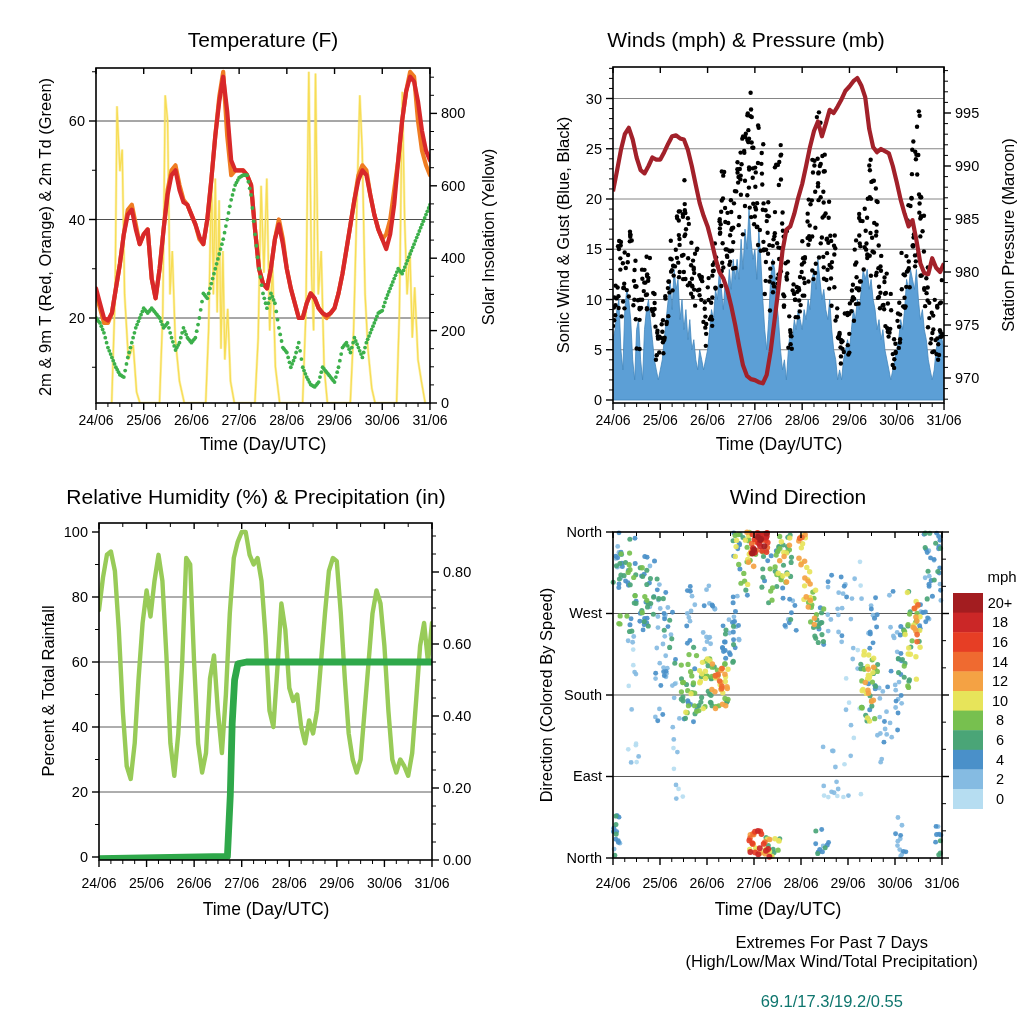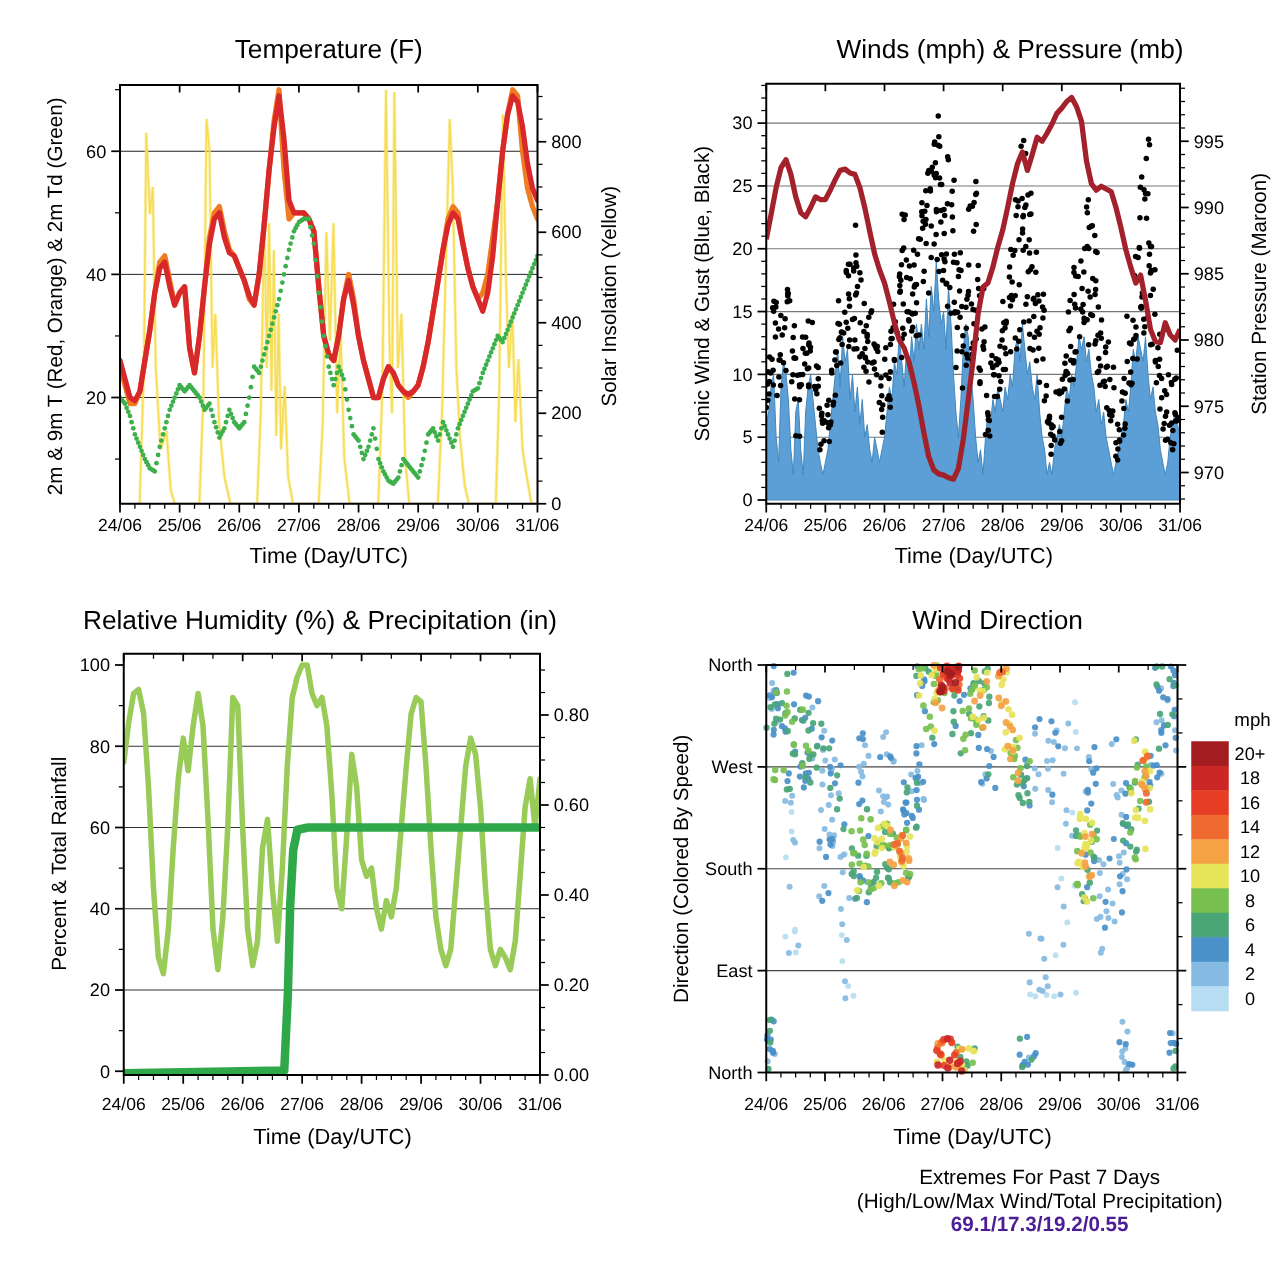--- a/index.html
+++ b/index.html
@@ -5,21 +5,21 @@
   html,body{margin:0;padding:0;background:#fff;}
   #app{position:relative;width:1024px;height:1024px;background:#fff;overflow:hidden;
        font-family:"Liberation Sans",sans-serif;color:#000;}
   .t{position:absolute;white-space:nowrap;}
   .title{font-size:21px;transform:translate(-50%,0);}
   .xlab{font-size:17.5px;transform:translate(-50%,0);}
   .ylab{font-size:16.5px;transform:translate(-50%,-50%) rotate(-90deg);}
   .cbt{font-size:15px;transform:translate(-50%,0);}
   .fl{font-size:15.5px;line-height:19.6px;}
   .fr{font-size:16.5px;text-align:center;transform:translate(-100%,0);}
-  .frv{font-weight:bold;color:#4c1d95;}
+  .frv{font-weight:normal;color:#0f766e;margin-top:21px;}
   svg{position:absolute;left:0;top:0;}
 </style>
 </head>
 <body>
 <div id="app">
 
 <svg id="plot" width="1024" height="1024" viewBox="0 0 1024 1024">
       <defs>
         <clipPath id="c1">
           <rect x="96" y="68" width="334" height="335"></rect>
@@ -2279,21 +2279,21 @@
         <text x="1000" y="784.1999999999999" text-anchor="middle" font-size="14.5" font-family="Liberation Sans, sans-serif" fill="#000">2</text>
         <text x="1000" y="803.8" text-anchor="middle" font-size="14.5" font-family="Liberation Sans, sans-serif" fill="#000">0</text>
       </g>
     </svg>
 
 <div class="t title" style="left:263px;top:28px">Temperature (F)</div>
 <div class="t ylab" style="left:45px;top:237px">2m &amp; 9m T (Red, Orange) &amp; 2m Td (Green)</div>
 <div class="t ylab" style="left:488px;top:237px">Solar Insolation (Yellow)</div>
 <div class="t xlab" style="left:263px;top:434px">Time (Day/UTC)</div>
 
-<div class="t title" style="left:808px;top:28px">Winds (mph) &amp; Pressure (mb)</div>
+<div class="t title" style="left:746px;top:28px">Winds (mph) &amp; Pressure (mb)</div>
 <div class="t ylab" style="left:563px;top:235px">Sonic Wind &amp; Gust (Blue, Black)</div>
 <div class="t ylab" style="left:1008px;top:235px">Station Pressure (Maroon)</div>
 <div class="t xlab" style="left:779px;top:434px">Time (Day/UTC)</div>
 
 <div class="t title" style="left:256px;top:485px">Relative Humidity (%) &amp; Precipitation (in)</div>
 <div class="t ylab" style="left:48px;top:691px">Percent &amp; Total Rainfall</div>
 <div class="t xlab" style="left:266px;top:899px">Time (Day/UTC)</div>
 
 <div class="t title" style="left:798px;top:485px">Wind Direction</div>
 <div class="t ylab" style="left:546px;top:695px">Direction (Colored By Speed)</div>

